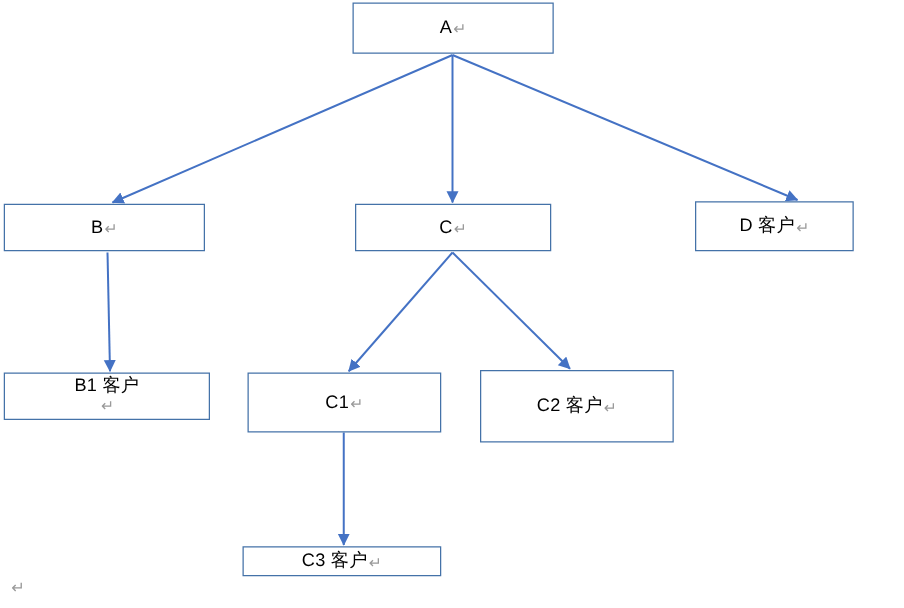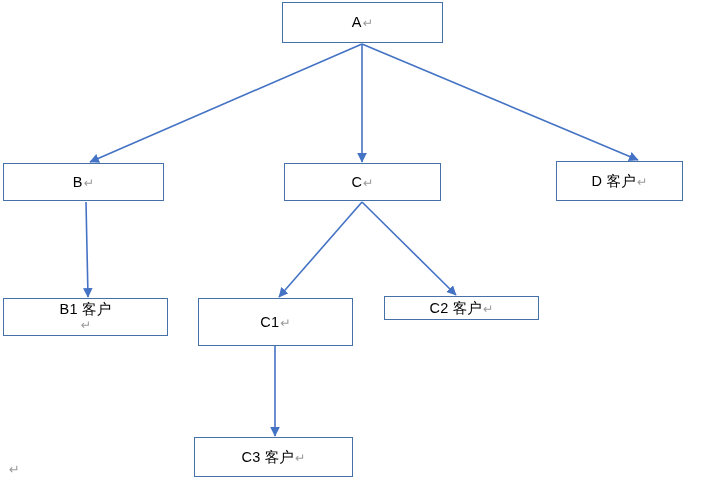--- a/index.html
+++ b/index.html
@@ -94,25 +94,25 @@
         <span class="pilcrow" style="color: rgb(154, 154, 154);">↵</span>
       </div>
       <div class="node" style="left: 3px; top: 298px; width: 165px; height: 38px; border-color: rgb(68, 114, 168); flex-direction: column;">
         <span class="node-label">B1 客户</span>
         <span class="pilcrow" style="color: rgb(154, 154, 154);">↵</span>
       </div>
       <div class="node" style="left: 198px; top: 298px; width: 155px; height: 48px; border-color: rgb(68, 114, 168);">
         <span class="node-label">C1</span>
         <span class="pilcrow" style="color: rgb(154, 154, 154);">↵</span>
       </div>
-      <div class="node" style="left: 384px; top: 296px; width: 155px; height: 24px; border-color: rgb(68, 114, 168);">
+      <div class="node" style="left: 384px; top: 296px; width: 155px; height: 58px; border-color: rgb(68, 114, 168);">
         <span class="node-label">C2 客户</span>
         <span class="pilcrow" style="color: rgb(154, 154, 154);">↵</span>
       </div>
-      <div class="node" style="left: 194px; top: 437px; width: 159px; height: 40px; border-color: rgb(68, 114, 168);">
+      <div class="node" style="left: 194px; top: 437px; width: 159px; height: 24px; border-color: rgb(68, 114, 168);">
         <span class="node-label">C3 客户</span>
         <span class="pilcrow" style="color: rgb(154, 154, 154);">↵</span>
       </div>
     </div>
 
   <div id="mark-layer">
       <div class="para-mark" style="left: 9px; top: 463px; color: rgb(154, 154, 154);">↵</div>
     </div>
 
 </div>

